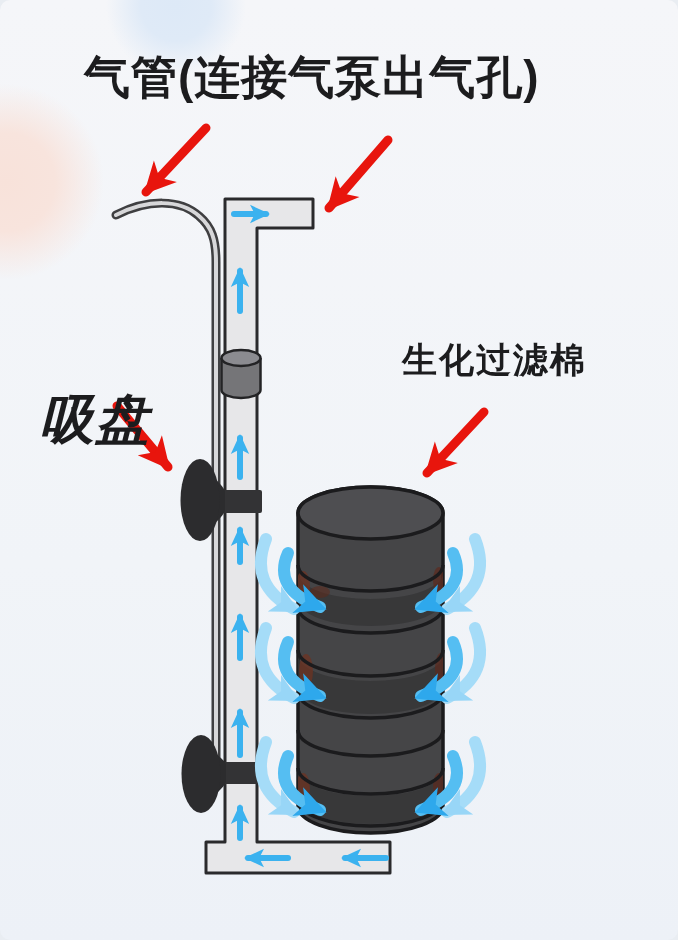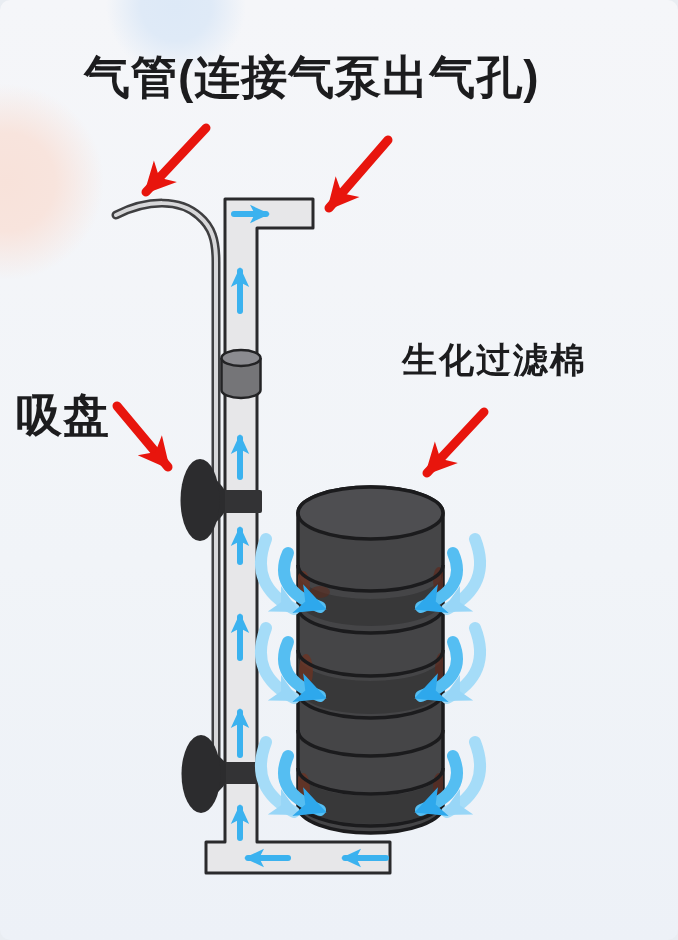--- a/index.html
+++ b/index.html
@@ -18,21 +18,21 @@
   .lbl{
     position:absolute;
     color:#1c1c1e;
     font-weight:bold;
     white-space:nowrap;
     letter-spacing:1px;
     line-height:1.1;
   }
   .lbl-airtube{left:84px;top:52px;font-size:46px;}
   .lbl-outlet {left:423px;top:126px;font-size:45px;}
-  .lbl-suction{left:16px;top:390px;font-size:46px;}
+  .lbl-suction{left:40px;top:390px;font-size:54px;font-style:italic;}
   .lbl-sponge {left:402px;top:341px;font-size:35px;letter-spacing:2px;}
 </style>
 </head>
 <body>
 
 <div class="stage">
 
   <svg class="diagram-svg" width="678" height="940" viewBox="0 0 678 940">
     <defs>
       <marker id="m-red" viewBox="0 0 12 12" refX="10" refY="6" markerWidth="4.2" markerHeight="4.2" orient="auto">

